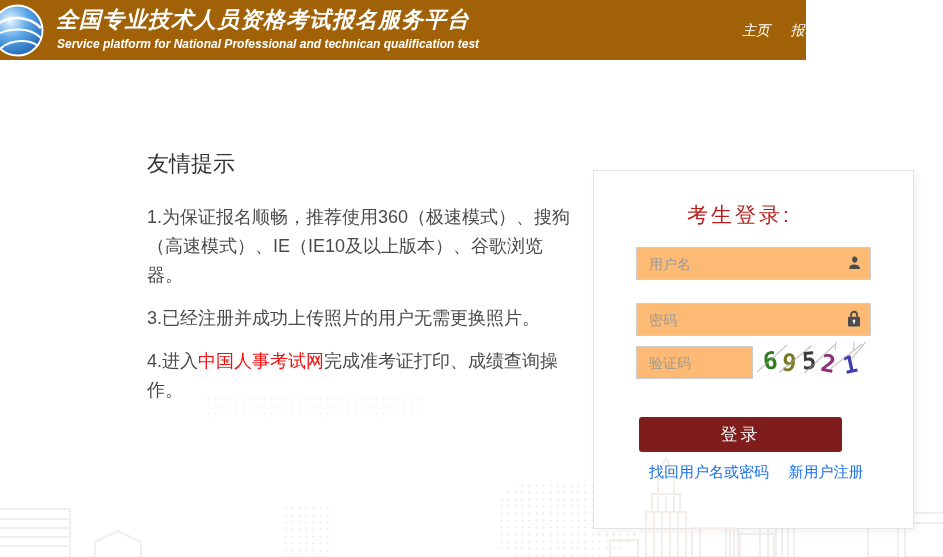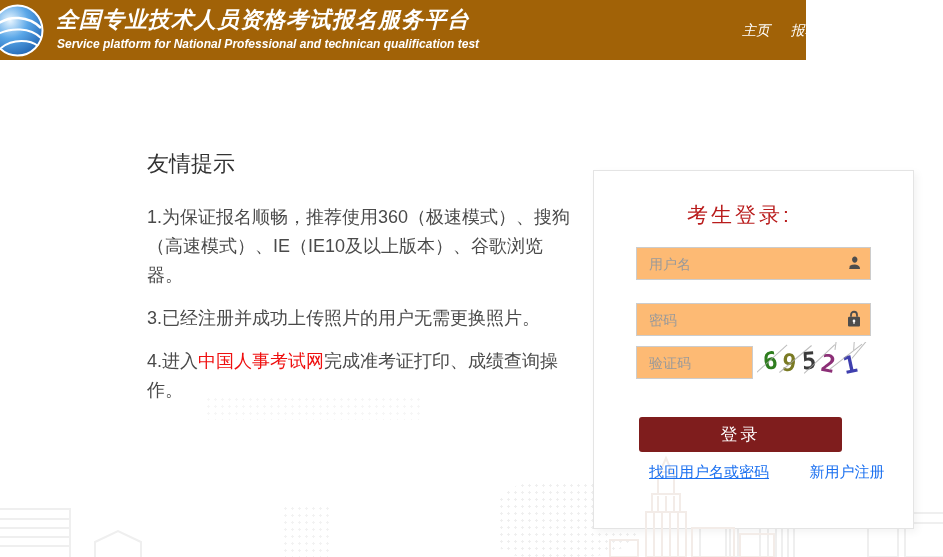--- a/index.html
+++ b/index.html
@@ -105,21 +105,21 @@
     background:#7f1d1d;border:none;border-radius:3px;color:#ffffff;
     font-size:17px;letter-spacing:3px;cursor:pointer;z-index:10;
     font-family:"Liberation Sans", sans-serif;
   }
   .panel-links{
     position:absolute;left:55px;top:292px;white-space:nowrap;z-index:10;
   }
   .panel-links a{
     color:#1b70f0;font-size:15px;text-decoration:none;cursor:pointer;
   }
-  .panel-links a:first-child{margin-right:36px;text-decoration:underline;}
+  .panel-links a:first-child{margin-right:15px;}
 </style>
 </head>
 <body>
 
 <div class="dots dots-a"></div>
 <div class="dots dots-b"></div>
 <div class="dots dots-c"></div>
 
 <svg class="skyline" width="943" height="62" viewBox="0 0 943 62" fill="none" stroke="#efefef" stroke-width="2">
   <rect x="-10" y="14" width="80" height="60"></rect>

